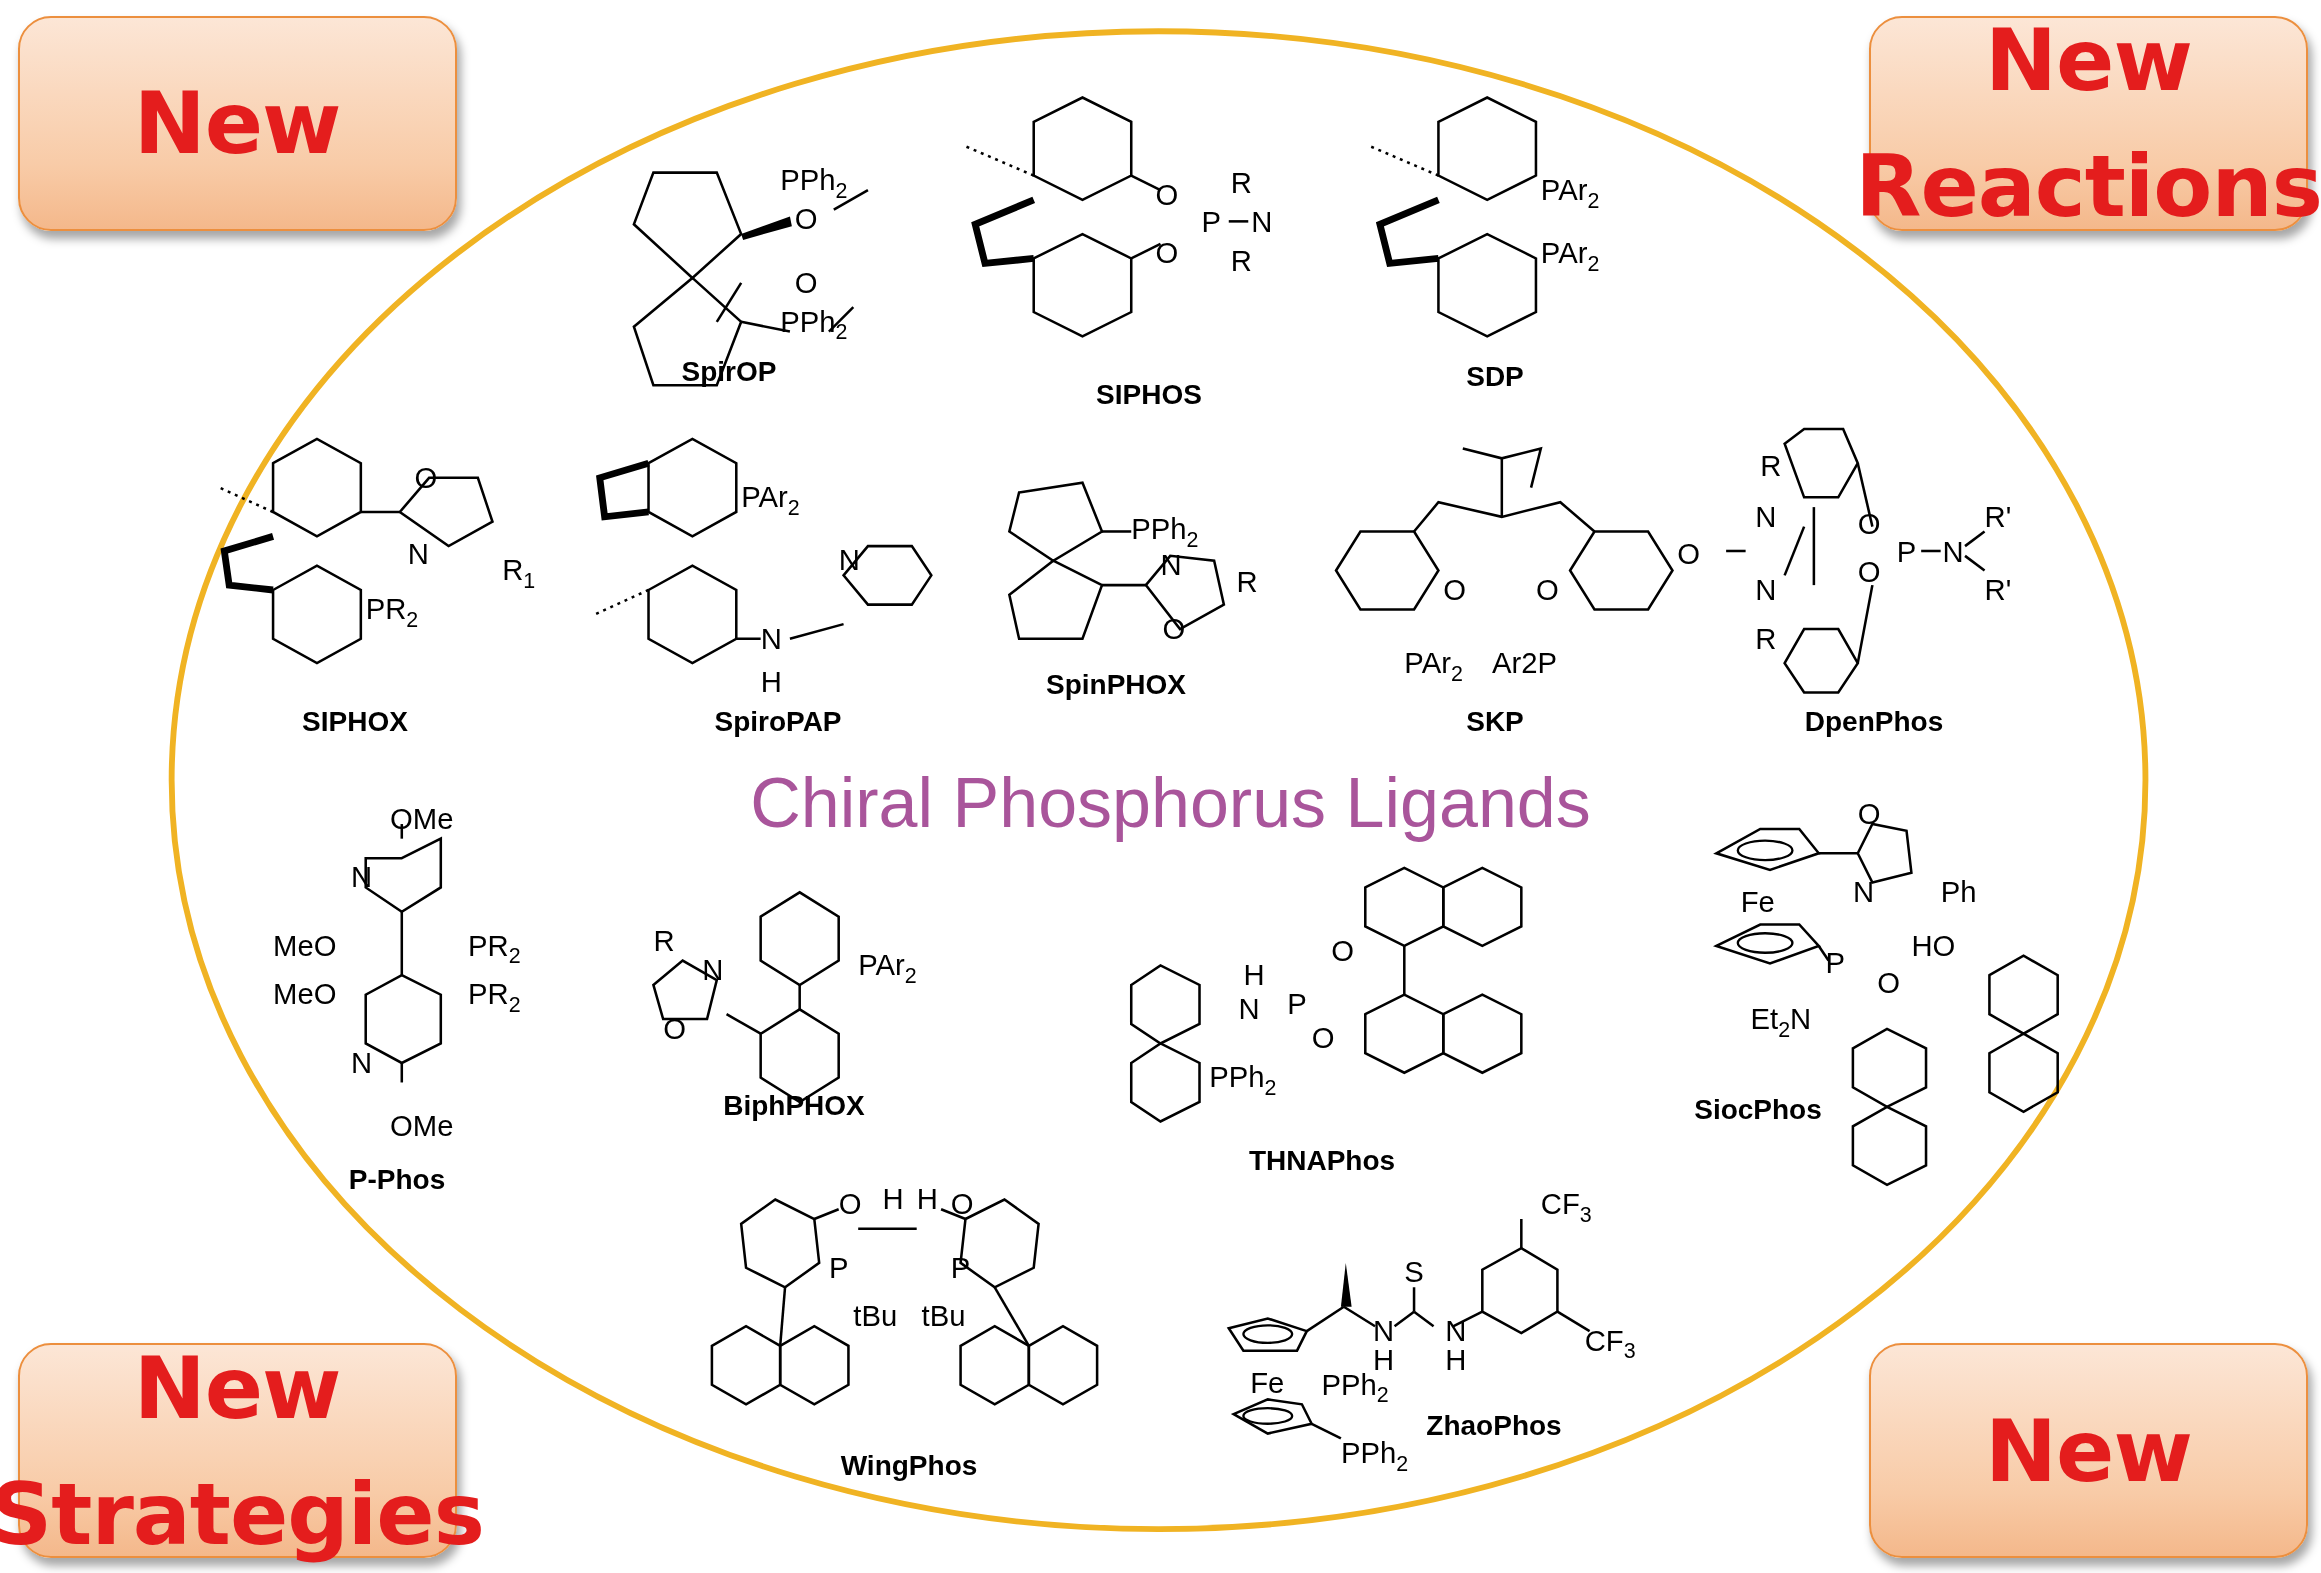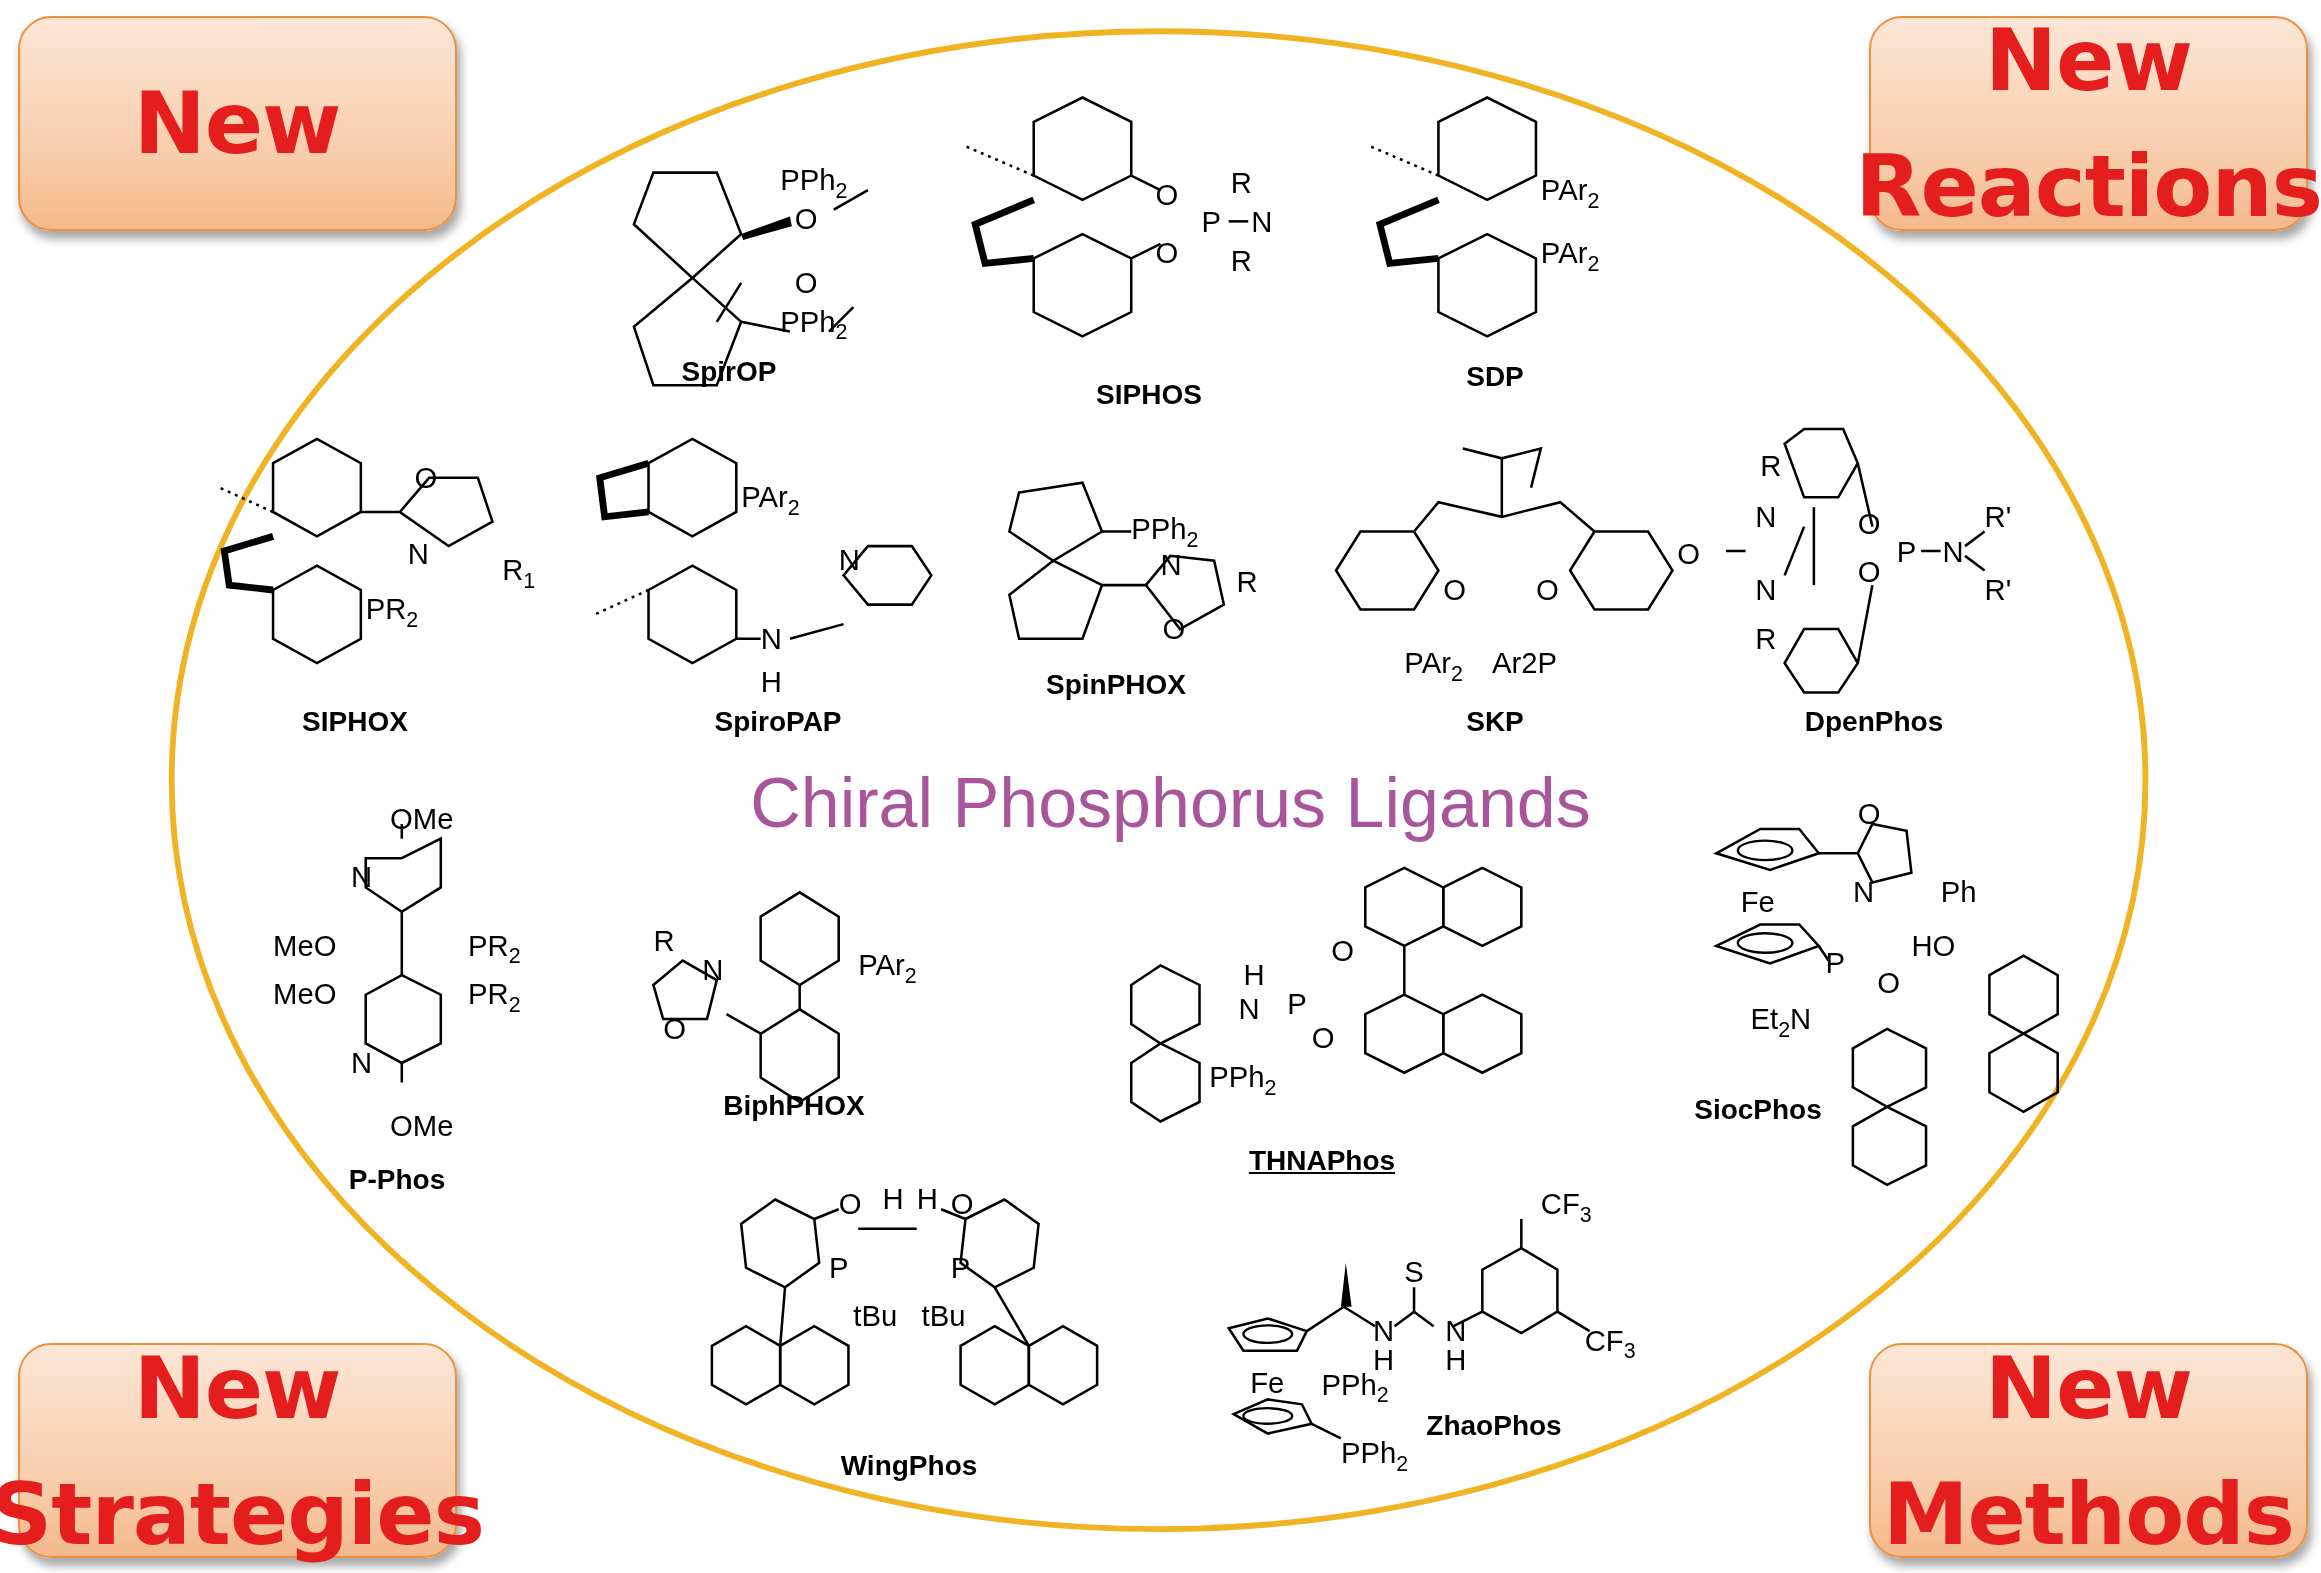--- a/index.html
+++ b/index.html
@@ -32,21 +32,20 @@
 <div class="corner" style="left:1869px;top:15.6px;">
   <span>New</span>
   <span>Reactions</span>
 </div>
 <div class="corner" style="left:17.6px;top:1343px;">
   <span>New</span>
   <span>Strategies</span>
 </div>
 <div class="corner" style="left:1869px;top:1343px;">
   <span>New</span>
-  <span>Methods</span>
 </div>
 
 <div class="title">Chiral Phosphorus Ligands</div>
 
 <svg class="mol" width="2321" height="1573" viewBox="0 0 2380 1613">
 
   <g>
     <polygon class="r" points="670,177 735,177 760,240 710,285 650,230"></polygon>
     <polygon class="r" points="710,285 760,330 735,395 670,395 650,335"></polygon>
     <polygon class="wedge" points="760,240 810,222 812,232 762,246"></polygon>
@@ -280,17 +279,17 @@
 <div class="lig-name" style="left:729px;top:356px;">SpirOP</div>
 <div class="lig-name" style="left:1149px;top:359px;margin-top:20px;">SIPHOS</div>
 <div class="lig-name" style="left:1495px;top:361px;">SDP</div>
 <div class="lig-name" style="left:355px;top:706px;">SIPHOX</div>
 <div class="lig-name" style="left:778px;top:706px;">SpiroPAP</div>
 <div class="lig-name" style="left:1116px;top:669px;">SpinPHOX</div>
 <div class="lig-name" style="left:1495px;top:706px;">SKP</div>
 <div class="lig-name" style="left:1874px;top:706px;">DpenPhos</div>
 <div class="lig-name" style="left:397px;top:1164px;">P-Phos</div>
 <div class="lig-name" style="left:794px;top:1090px;">BiphPHOX</div>
-<div class="lig-name" style="left:1322px;top:1145px;text-decoration:underline;">THNAPhos</div>
+<div class="lig-name" style="left:1322px;top:1145px;">THNAPhos</div>
 <div class="lig-name" style="left:1758px;top:1094px;">SiocPhos</div>
 <div class="lig-name" style="left:909px;top:1450px;">WingPhos</div>
 <div class="lig-name" style="left:1494px;top:1410px;">ZhaoPhos</div>
 
 
 </body></html>

